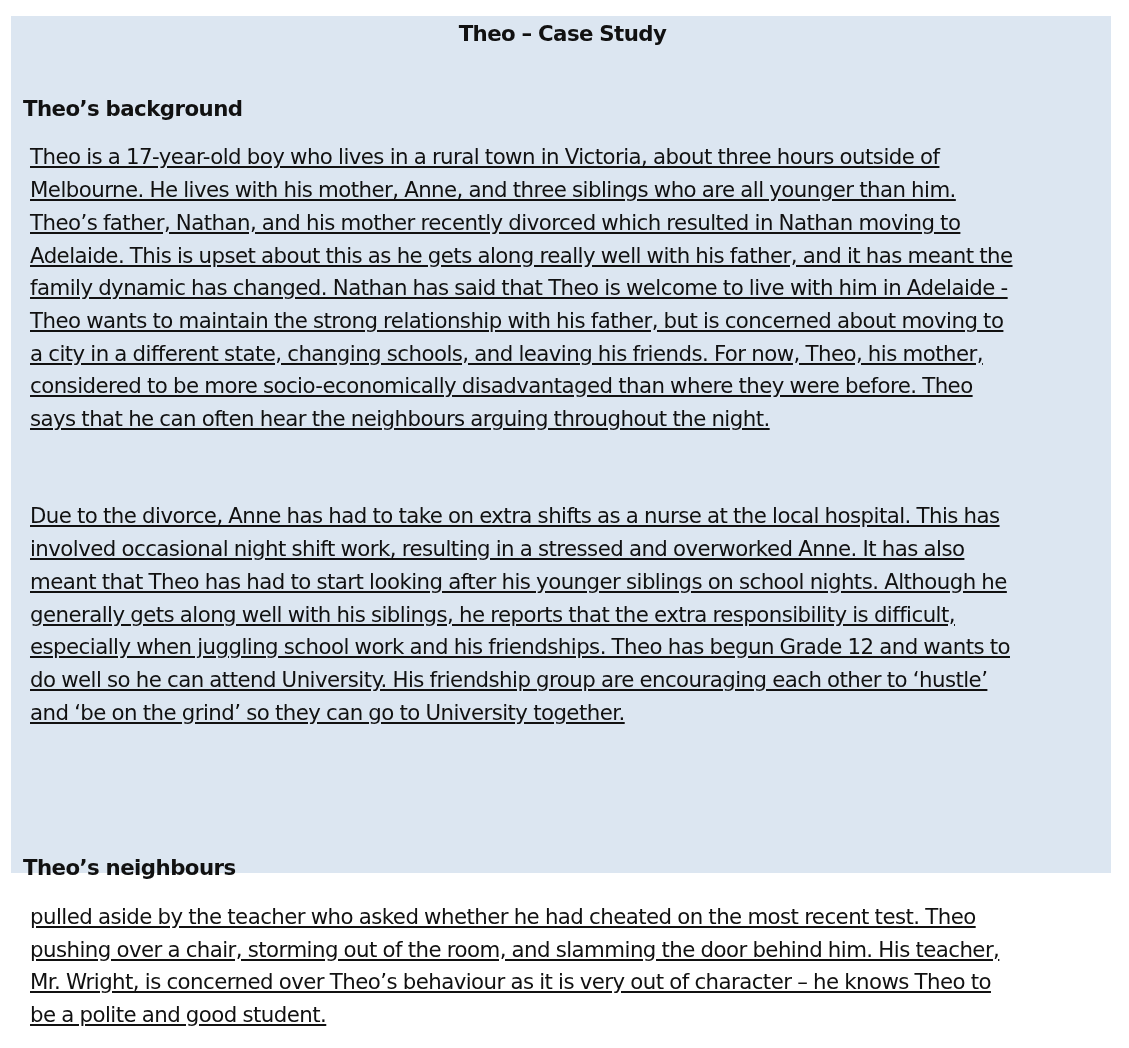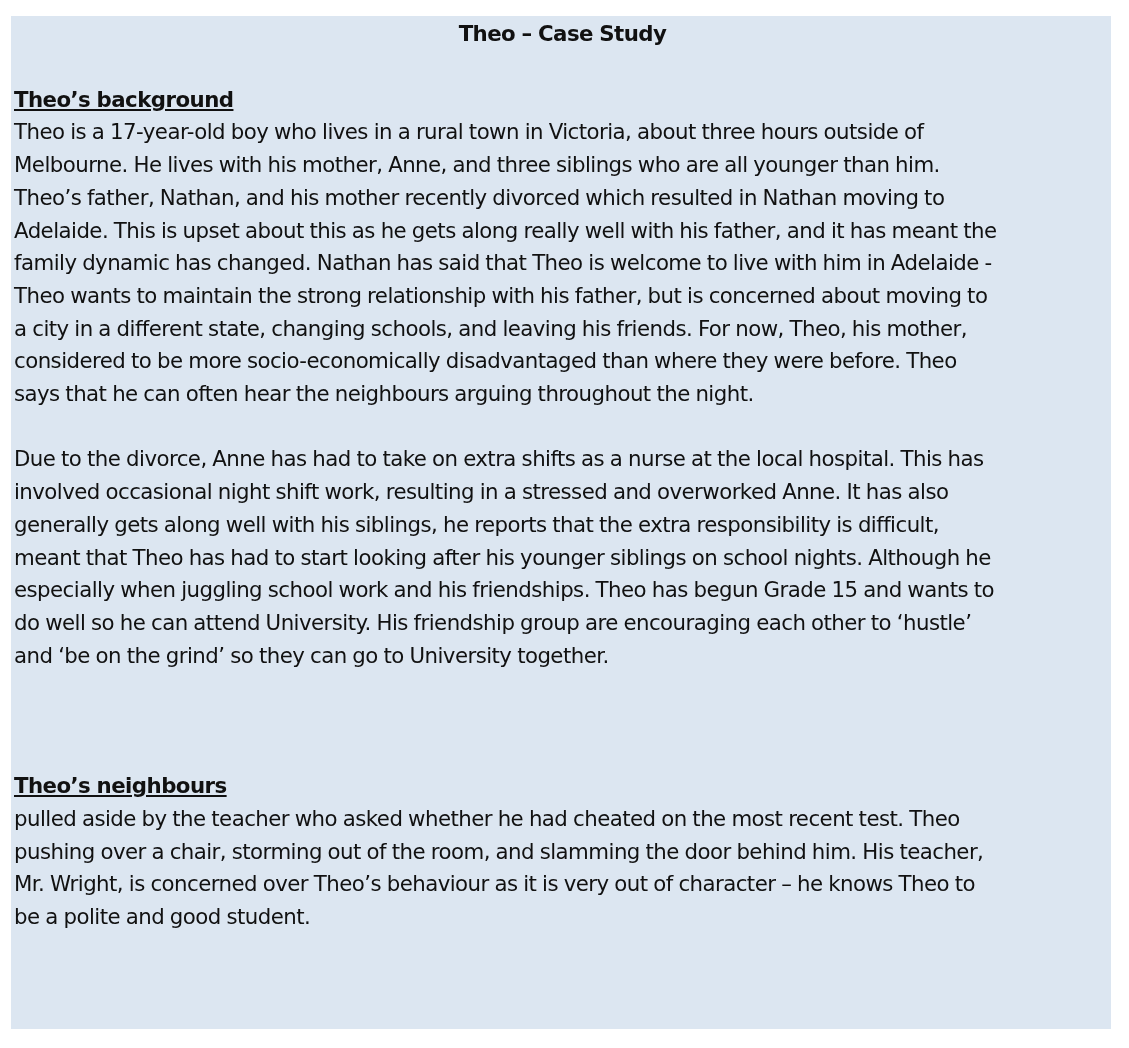--- a/index.html
+++ b/index.html
@@ -8,47 +8,47 @@
       background: #ffffff;
       width: 1129px;
       height: 1048px;
       overflow: hidden;
     }
     .page {
       position: absolute;
       left: 11px;
       top: 16px;
       width: 1100px;
-      height: 1013px;
+      height: 857px;
       background: #dce6f1;
       box-sizing: border-box;
       padding: 0 0 0 3px;
       font-family: "DejaVu Sans", sans-serif;
       color: #111111;
       font-size: 21.3px;
       line-height: 32.7px;
       letter-spacing: -0.55px;
       word-spacing: -0.5px;
     }
     .title {
       text-align: center;
       font-weight: bold;
       margin: 0;
       padding-top: 1px;
       line-height: 34px;
     }
     .spacer { height: 32.7px; }
     .heading {
       font-weight: bold;
-      margin: 0;
-      text-decoration: underline;
+      margin: 9px;
     }
     .para {
-      margin: 0;
+      margin: 16px;
       white-space: normal;
+      text-decoration: underline;
     }
     .line { display: block; white-space: nowrap; }
     .gap3 { height: 98px; }
   </style>
 </head>
 <body>
 
 <div class="page">
   <p class="title">Theo – Case Study</p>
   <div class="spacer"></div>
@@ -62,23 +62,23 @@
     <span class="line">family dynamic has changed. Nathan has said that Theo is welcome to live with him in Adelaide -</span>
     <span class="line">Theo wants to maintain the strong relationship with his father, but is concerned about moving to</span>
     <span class="line">a city in a different state, changing schools, and leaving his friends. For now, Theo, his mother,</span>
     <span class="line">considered to be more socio-economically disadvantaged than where they were before. Theo</span>
     <span class="line">says that he can often hear the neighbours arguing throughout the night.</span>
   </p>
   <div class="spacer"></div>
   <p class="para">
     <span class="line">Due to the divorce, Anne has had to take on extra shifts as a nurse at the local hospital. This has</span>
     <span class="line">involved occasional night shift work, resulting in a stressed and overworked Anne. It has also</span>
+    <span class="line">meant that Theo has had to start looking after his younger siblings on school nights. Although he</span>
     <span class="line">generally gets along well with his siblings, he reports that the extra responsibility is difficult,</span>
-    <span class="line">meant that Theo has had to start looking after his younger siblings on school nights. Although he</span>
-    <span class="line">especially when juggling school work and his friendships. Theo has begun Grade 15 and wants to</span>
+    <span class="line">especially when juggling school work and his friendships. Theo has begun Grade 12 and wants to</span>
     <span class="line">do well so he can attend University. His friendship group are encouraging each other to ‘hustle’</span>
     <span class="line">and ‘be on the grind’ so they can go to University together.</span>
   </p>
   <div class="gap3"></div>
 
   <p class="heading">Theo’s neighbours</p>
   <p class="para">
     <span class="line">pulled aside by the teacher who asked whether he had cheated on the most recent test. Theo</span>
     <span class="line">pushing over a chair, storming out of the room, and slamming the door behind him. His teacher,</span>
     <span class="line">Mr. Wright, is concerned over Theo’s behaviour as it is very out of character – he knows Theo to</span>

